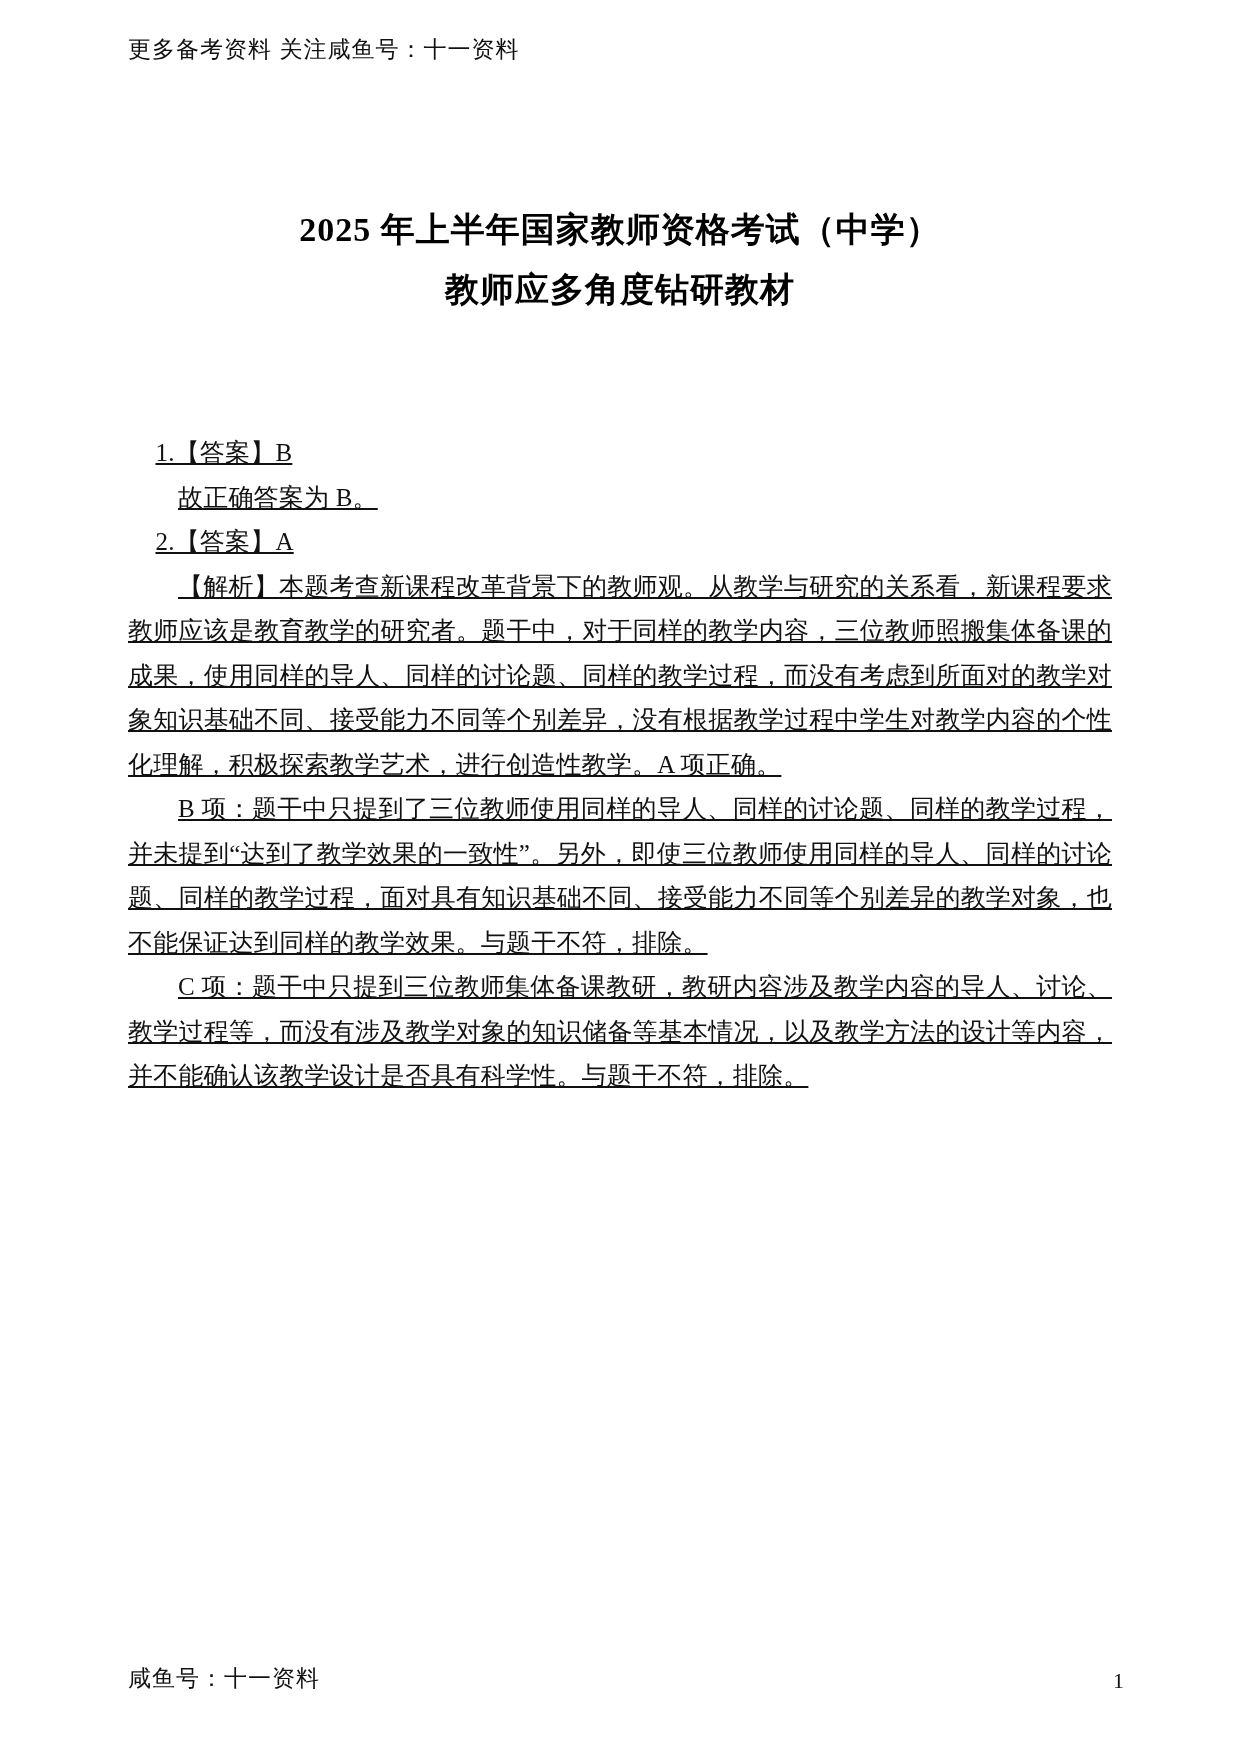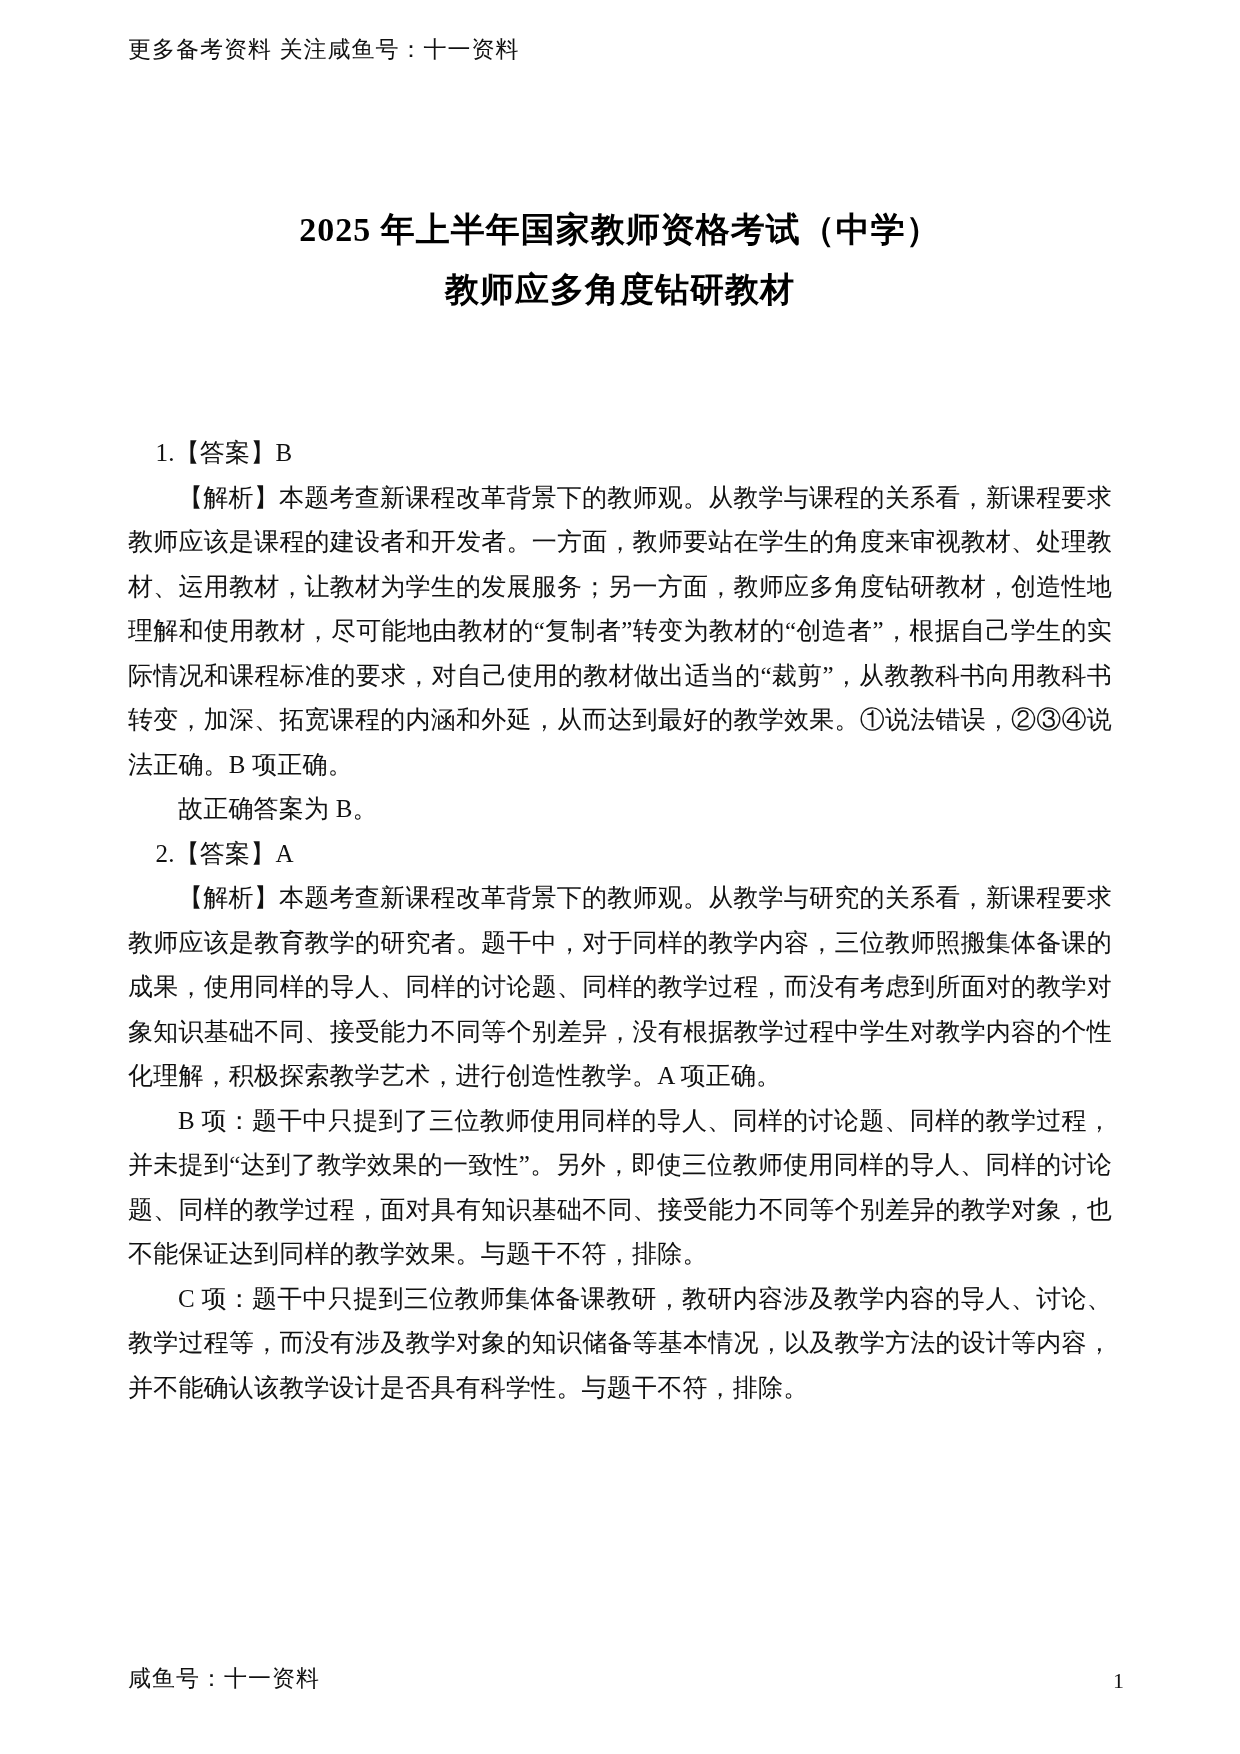--- a/index.html
+++ b/index.html
@@ -73,20 +73,21 @@
 
   p.para {
     margin: 0;
     font-size: 25px;
     line-height: 1.78;
     text-align: justify;
     text-justify: inter-ideograph;
     text-indent: 2em;
     letter-spacing: 0.2px;
     color: #111;
+    text-decoration: underline;
   }
   p.para.tight {
     text-indent: 1.1em;
   }
 
   
   .page-footer {
     position: absolute;
     left: 128px;
     right: 112px;
@@ -121,21 +122,20 @@
     <div class="doc-title">
       <span class="title-line">2025 年上半年国家教师资格考试（中学）</span>
       <span class="title-line">教师应多角度钻研教材</span>
     </div>
 
     <div class="spacer-after-title"></div>
 
 
     <p class="para tight">1.【答案】B</p>
 
-    <p class="para">【解析】本题考查新课程改革背景下的教师观。从教学与课程的关系看，新课程要求教师应该是课程的建设者和开发者。一方面，教师要站在学生的角度来审视教材、处理教材、运用教材，让教材为学生的发展服务；另一方面，教师应多角度钻研教材，创造性地理解和使用教材，尽可能地由教材的“复制者”转变为教材的“创造者”，根据自己学生的实际情况和课程标准的要求，对自己使用的教材做出适当的“裁剪”，从教教科书向用教科书转变，加深、拓宽课程的内涵和外延，从而达到最好的教学效果。①说法错误，②③④说法正确。B 项正确。</p>
 
 
     <p class="para">故正确答案为 B。</p>
 
     <p class="para tight">2.【答案】A</p>
 
     <p class="para">【解析】本题考查新课程改革背景下的教师观。从教学与研究的关系看，新课程要求教师应该是教育教学的研究者。题干中，对于同样的教学内容，三位教师照搬集体备课的成果，使用同样的导人、同样的讨论题、同样的教学过程，而没有考虑到所面对的教学对象知识基础不同、接受能力不同等个别差异，没有根据教学过程中学生对教学内容的个性化理解，积极探索教学艺术，进行创造性教学。A 项正确。</p>
 
     <p class="para">B 项：题干中只提到了三位教师使用同样的导人、同样的讨论题、同样的教学过程，并未提到“达到了教学效果的一致性”。另外，即使三位教师使用同样的导人、同样的讨论题、同样的教学过程，面对具有知识基础不同、接受能力不同等个别差异的教学对象，也不能保证达到同样的教学效果。与题干不符，排除。</p>
 

